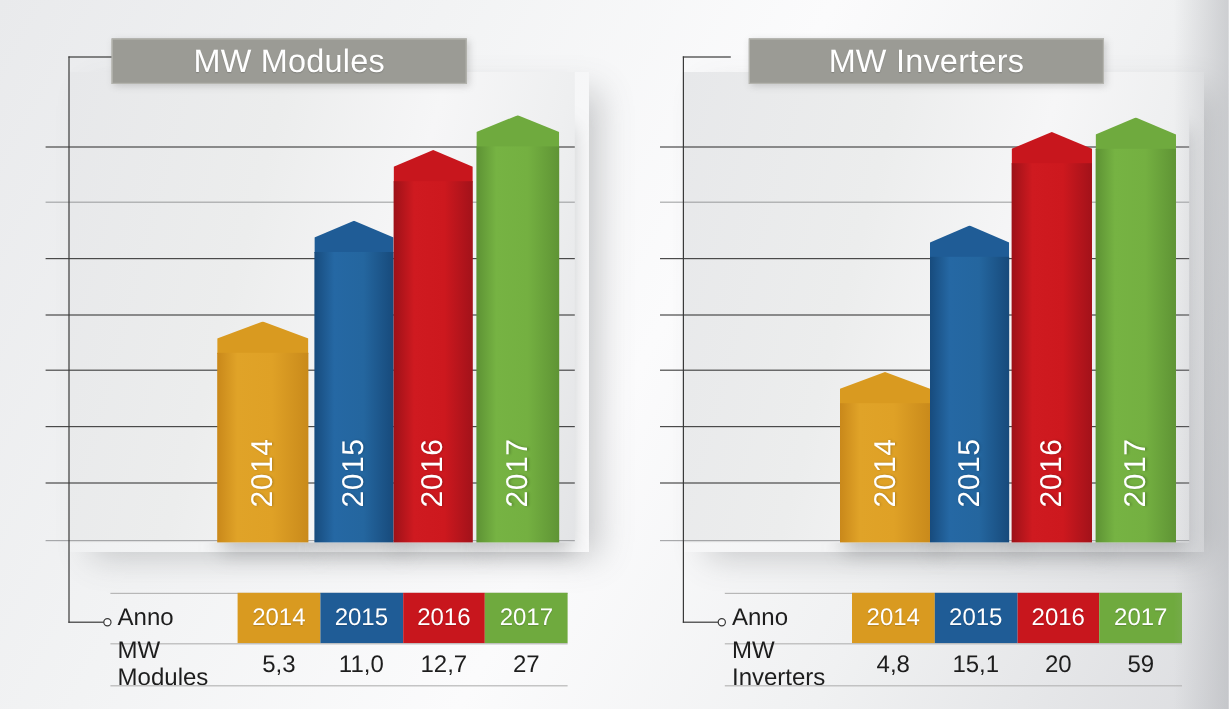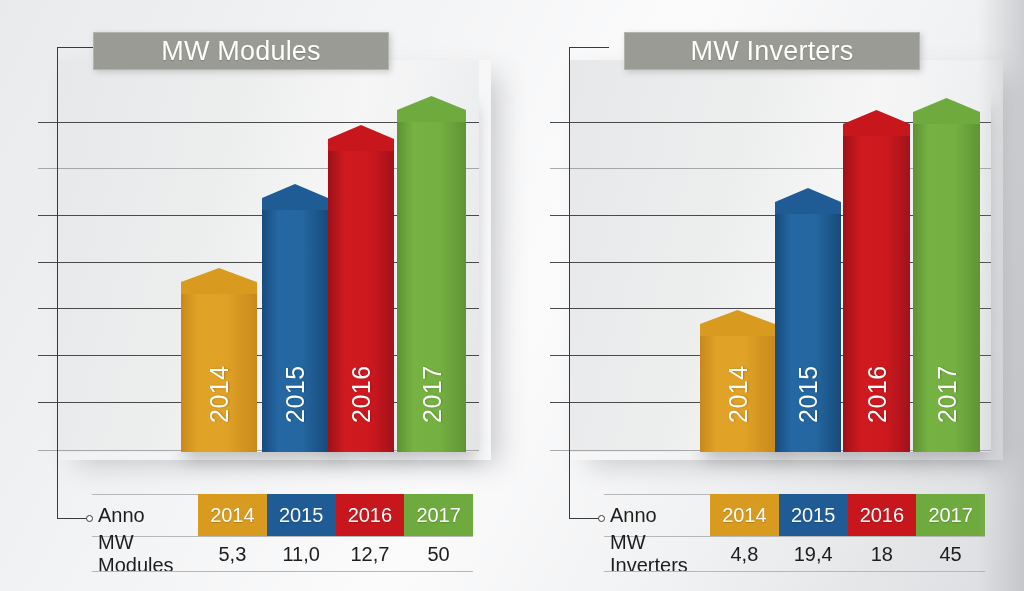--- a/index.html
+++ b/index.html
@@ -171,21 +171,21 @@
         <div class="cell" style="background:#1f5c96;">2015</div>
         <div class="cell" style="background:#c8161d;">2016</div>
         <div class="cell" style="background:#6faa3e;">2017</div>
       </div>
       <div class="rule" style="top:42px;"></div>
       <div class="row vals">
         <div class="lbl">MW Modules</div>
         <div class="cell">5,3</div>
         <div class="cell">11,0</div>
         <div class="cell">12,7</div>
-        <div class="cell">50</div>
+        <div class="cell">27</div>
       </div>
       <div class="rule" style="top:77px;"></div>
     </div>
   </div>
 
   <div class="panel right">
 
     <div class="plot-shadow"></div>
     <div class="plot">
       <div class="grid" style="top:62px"></div>
@@ -257,22 +257,22 @@
         <div class="lbl">Anno</div>
         <div class="cell" style="background:#d99a20;">2014</div>
         <div class="cell" style="background:#1f5c96;">2015</div>
         <div class="cell" style="background:#c8161d;">2016</div>
         <div class="cell" style="background:#6faa3e;">2017</div>
       </div>
       <div class="rule" style="top:42px;"></div>
       <div class="row vals">
         <div class="lbl">MW Inverters</div>
         <div class="cell">4,8</div>
-        <div class="cell">19,4</div>
-        <div class="cell">18</div>
-        <div class="cell">45</div>
+        <div class="cell">15,1</div>
+        <div class="cell">20</div>
+        <div class="cell">59</div>
       </div>
       <div class="rule" style="top:77px;"></div>
     </div>
   </div>
 
   <div class="edge-fade"></div>
 </div>
 
 </body></html>

